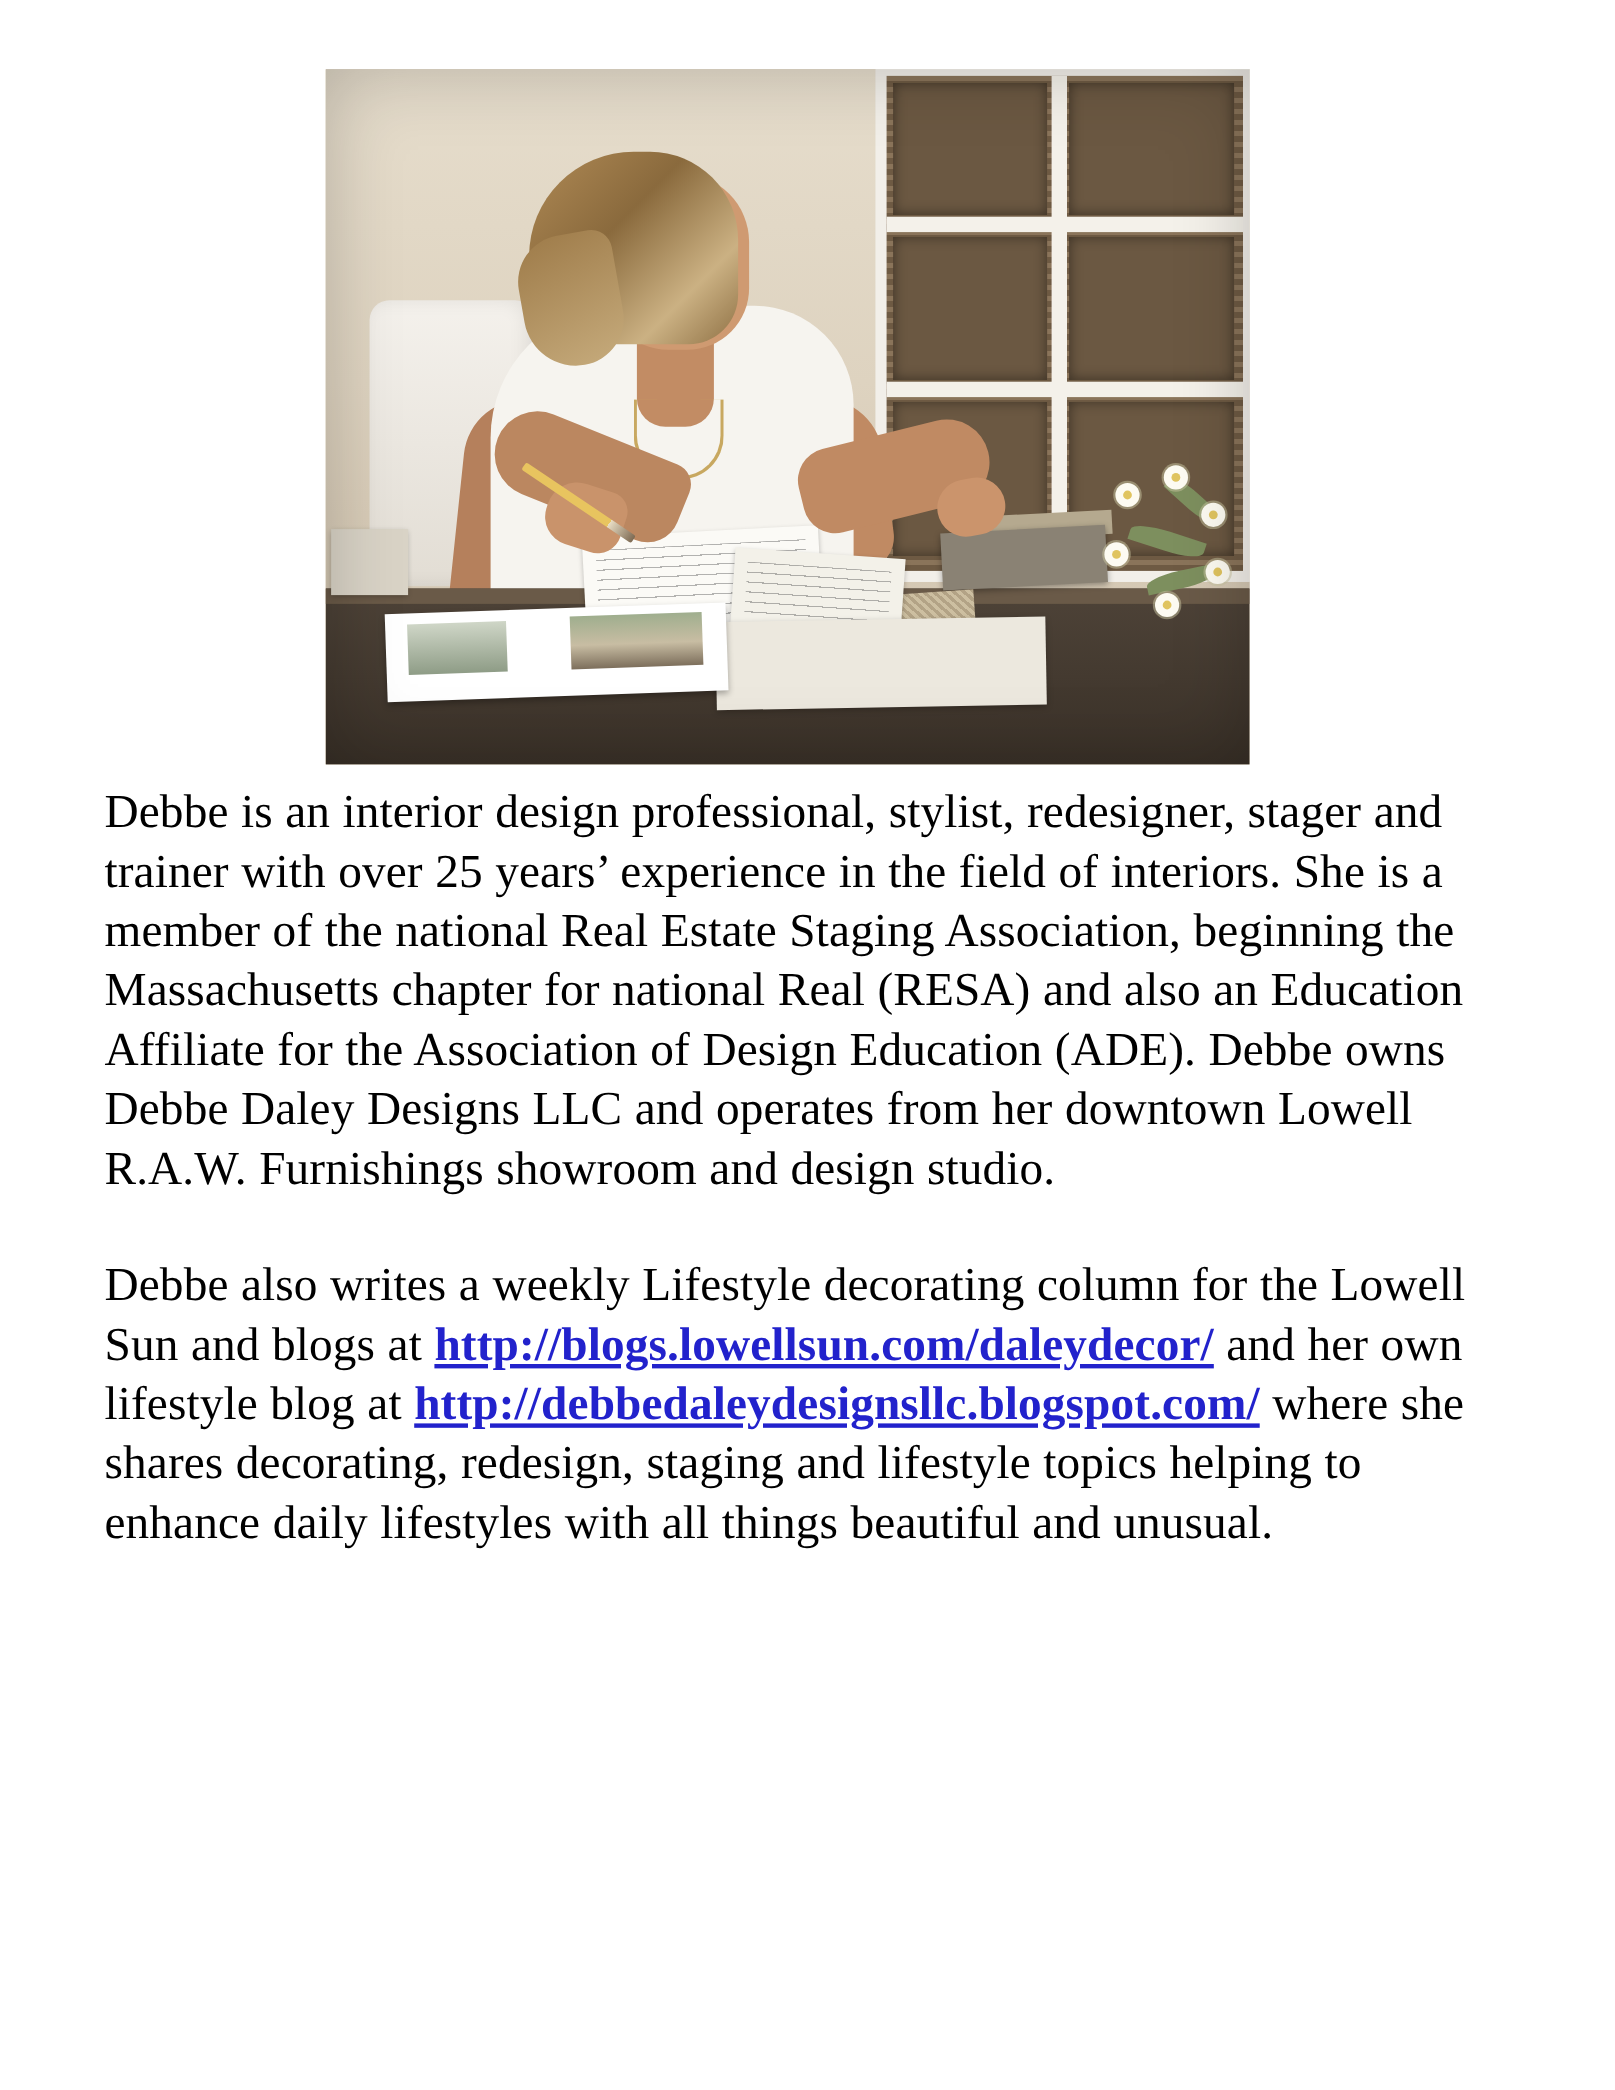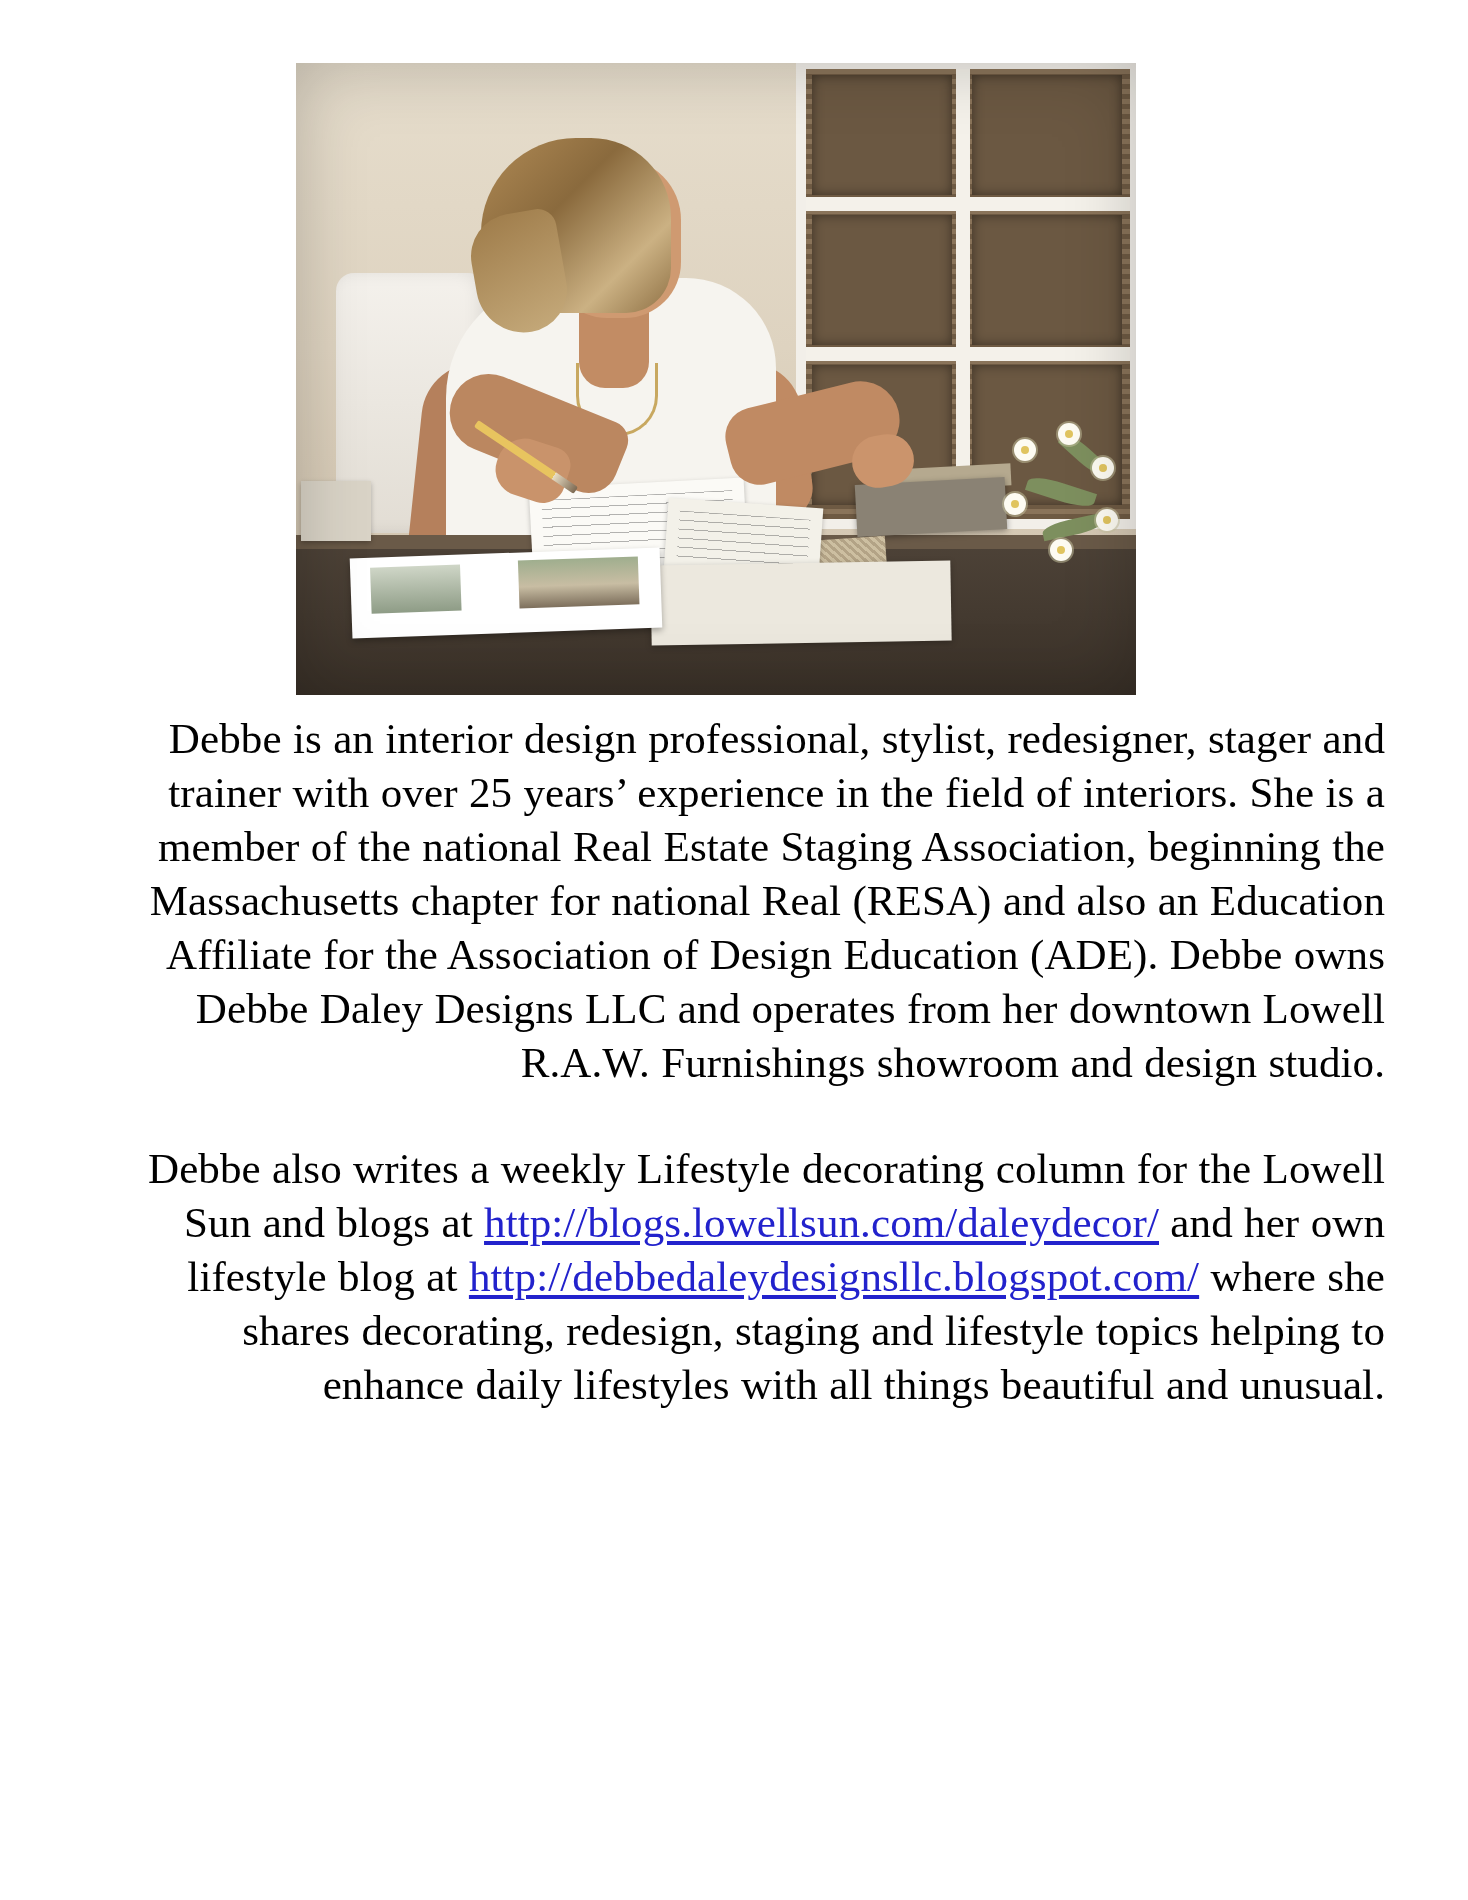--- a/index.html
+++ b/index.html
@@ -317,28 +317,29 @@
     position: absolute;
     left: 95px;
     top: 712px;
     width: 1290px;
   }
   .para {
     font-size: 43px;
     line-height: 54px;
     letter-spacing: 0.1px;
     margin: 0 0 52px 0;
-    text-align: right;
+    text-align: left;
     word-spacing: 0.5px;
   }
   .para:last-child { margin-bottom: 0; }
   a.link {
     color: #2222cc;
     text-decoration: underline;
     text-underline-offset: 4px;
+    font-weight: bold;
   }
 </style>
 </head>
 <body>
 
 <div class="page">
 
   <div class="photo-wrap">
     <div class="photo">
       <div class="ph-wall"></div>

